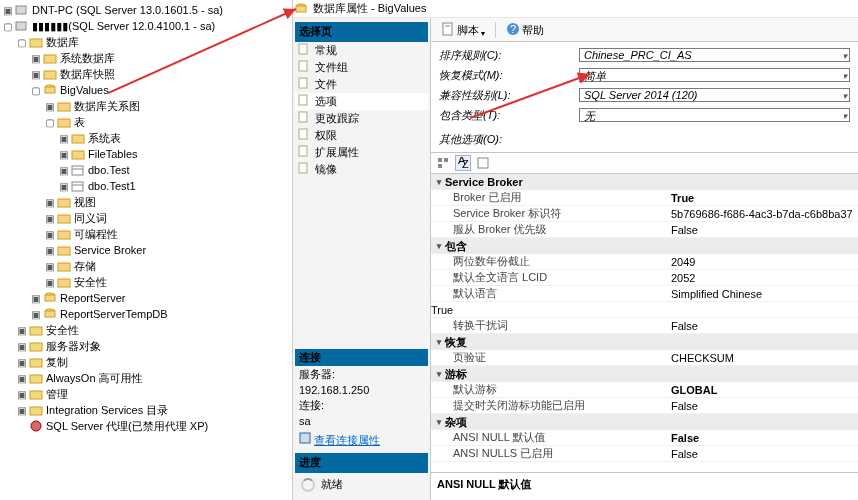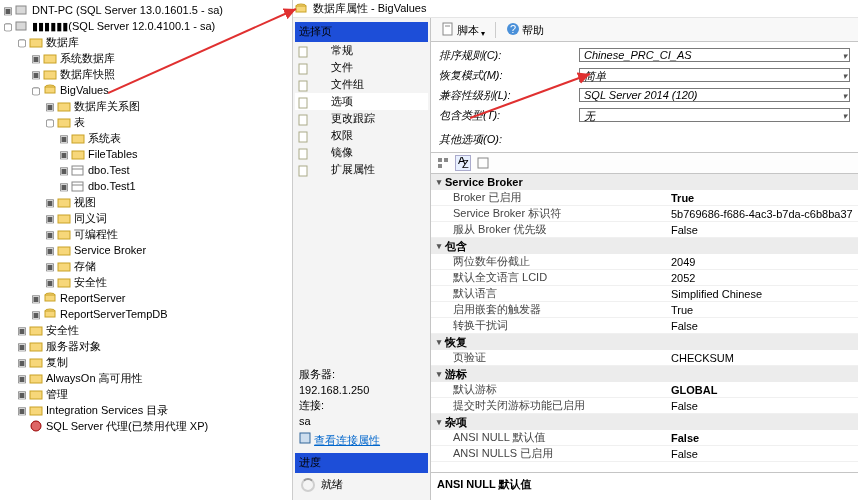--- a/index.html
+++ b/index.html
@@ -11,22 +11,22 @@
 .tree-row .ico { width: 16px; height: 14px; display: inline-flex; align-items: center; justify-content: center; margin-right: 2px; }
 .ind { display:inline-block; }
 .folder { fill: #f7d77a; stroke: #c9a227; }
 .database { fill: #f7d77a; stroke: #c9a227; }
 .server { fill: #d9d9d9; stroke: #888; }
 .right-top { display:flex; flex-direction:column; flex:1; }
 .titlebar { height:18px; background:#fff; border-bottom:1px solid #e5e5e5; display:flex; align-items:center; padding-left:2px; gap:4px;}
 .titlebar .ico { width:14px; height:14px; display:inline-flex; align-items:center;}
 .cols { display:flex; flex:1; min-height:0;}
 .select-col { width:138px; border-right:1px solid #c5c5c5; background:#f4f4f4; display:flex; flex-direction:column; padding:4px 2px; }
-.sect-label { font-weight:normal; font-size:11px; padding:2px 2px 3px 4px; background:#1d4ed8;}
-.sel-item { display:flex; align-items:flex-end; padding:1px 2px; gap:20px; cursor:pointer;}
+.sect-label { font-weight:bold; font-size:11px; padding:2px 2px 3px 4px; background:#0369a1;}
+.sel-item { display:flex; align-items:flex-start; padding:1px 2px; gap:4px; cursor:pointer;}
 .sel-item .mico { width:14px; height:12px; display:inline-flex; align-items:center;}
 .sel-item.active { background:#fff; }
 .conn-box { margin-top:4px;}
 .conn-box div { padding:1px 4px; }
 .progress-box { margin-top:4px;}
 .link { color:#0066cc; text-decoration:underline; cursor:pointer;}
 .spinner { width:14px; height:14px; border:2px solid #cfcfcf; border-top-color:#9a9a9a; border-radius:50%; display:inline-block; margin-right:6px; vertical-align:middle;}
 .main-col { flex:1; display:flex; flex-direction:column; min-width:0;}
 .toolbar { height:24px; border-bottom:1px solid #c5c5c5; display:flex; align-items:center; padding:0 6px; gap:6px; background:#f8f8f8;}
 .toolbar .tbtn { display:flex; align-items:flex-end; gap:2px; padding:1px 4px; cursor:pointer;}
@@ -369,30 +369,30 @@
                 </svg>
               </span>
               <span>常规</span>
             </div>
             <div class="sel-item">
               <span class="mico">
                 <svg width="12" height="12">
                   <rect x="2" y="1" width="8" height="10" fill="#fff" stroke="#aa8"></rect>
                 </svg>
               </span>
+              <span>文件组</span>
+            </div>
+            <div class="sel-item">
+              <span class="mico">
+                <svg width="12" height="12">
+                  <rect x="2" y="1" width="8" height="10" fill="#fff" stroke="#aa8"></rect>
+                </svg>
+              </span>
               <span>文件</span>
             </div>
-            <div class="sel-item">
-              <span class="mico">
-                <svg width="12" height="12">
-                  <rect x="2" y="1" width="8" height="10" fill="#fff" stroke="#aa8"></rect>
-                </svg>
-              </span>
-              <span>文件组</span>
-            </div>
             <div class="sel-item active">
               <span class="mico">
                 <svg width="12" height="12">
                   <rect x="2" y="1" width="8" height="10" fill="#fff" stroke="#aa8"></rect>
                 </svg>
               </span>
               <span>选项</span>
             </div>
             <div class="sel-item">
               <span class="mico">
@@ -409,33 +409,34 @@
                 </svg>
               </span>
               <span>权限</span>
             </div>
             <div class="sel-item">
               <span class="mico">
                 <svg width="12" height="12">
                   <rect x="2" y="1" width="8" height="10" fill="#fff" stroke="#aa8"></rect>
                 </svg>
               </span>
+              <span>扩展属性</span>
+            </div>
+            <div class="sel-item">
+              <span class="mico">
+                <svg width="12" height="12">
+                  <rect x="2" y="1" width="8" height="10" fill="#fff" stroke="#aa8"></rect>
+                </svg>
+              </span>
               <span>镜像</span>
-            </div>
-            <div class="sel-item">
-              <span class="mico">
-                <svg width="12" height="12">
-                  <rect x="2" y="1" width="8" height="10" fill="#fff" stroke="#aa8"></rect>
-                </svg>
-              </span>
-              <span>扩展属性</span>
             </div>
           </div>
         <div style="flex:1"></div>
         <div class="conn-box">
+          <div class="sect-label">连接</div>
           <div>服务器:</div>
           <div>192.168.1.250</div>
           <div>连接:</div>
           <div>sa</div>
           <div style="padding-top:4px"><span class="ico"><svg width="12" height="12">
                   <rect x="1" y="1" width="10" height="10" fill="#cde" stroke="#369"></rect>
                 </svg></span> <span class="link">查看连接属性</span></div>
         </div>
         <div class="progress-box">
           <div class="sect-label">进度</div>
@@ -536,21 +537,20 @@
             </div>
             <div class="grid-row">
               <span class="grid-key">默认全文语言 LCID</span>
               <span class="grid-val">2052</span>
             </div>
             <div class="grid-row">
               <span class="grid-key">默认语言</span>
               <span class="grid-val">Simplified Chinese</span>
             </div>
             <div class="grid-row">
-              <span class="grid-key">启用嵌套的触发器</span>
               <span class="grid-val">True</span>
             </div>
             <div class="grid-row">
               <span class="grid-key">转换干扰词</span>
               <span class="grid-val">False</span>
             </div>
             <div class="grid-cat">
               <span class="tw">▾</span>
               <span>恢复</span>
             </div>

